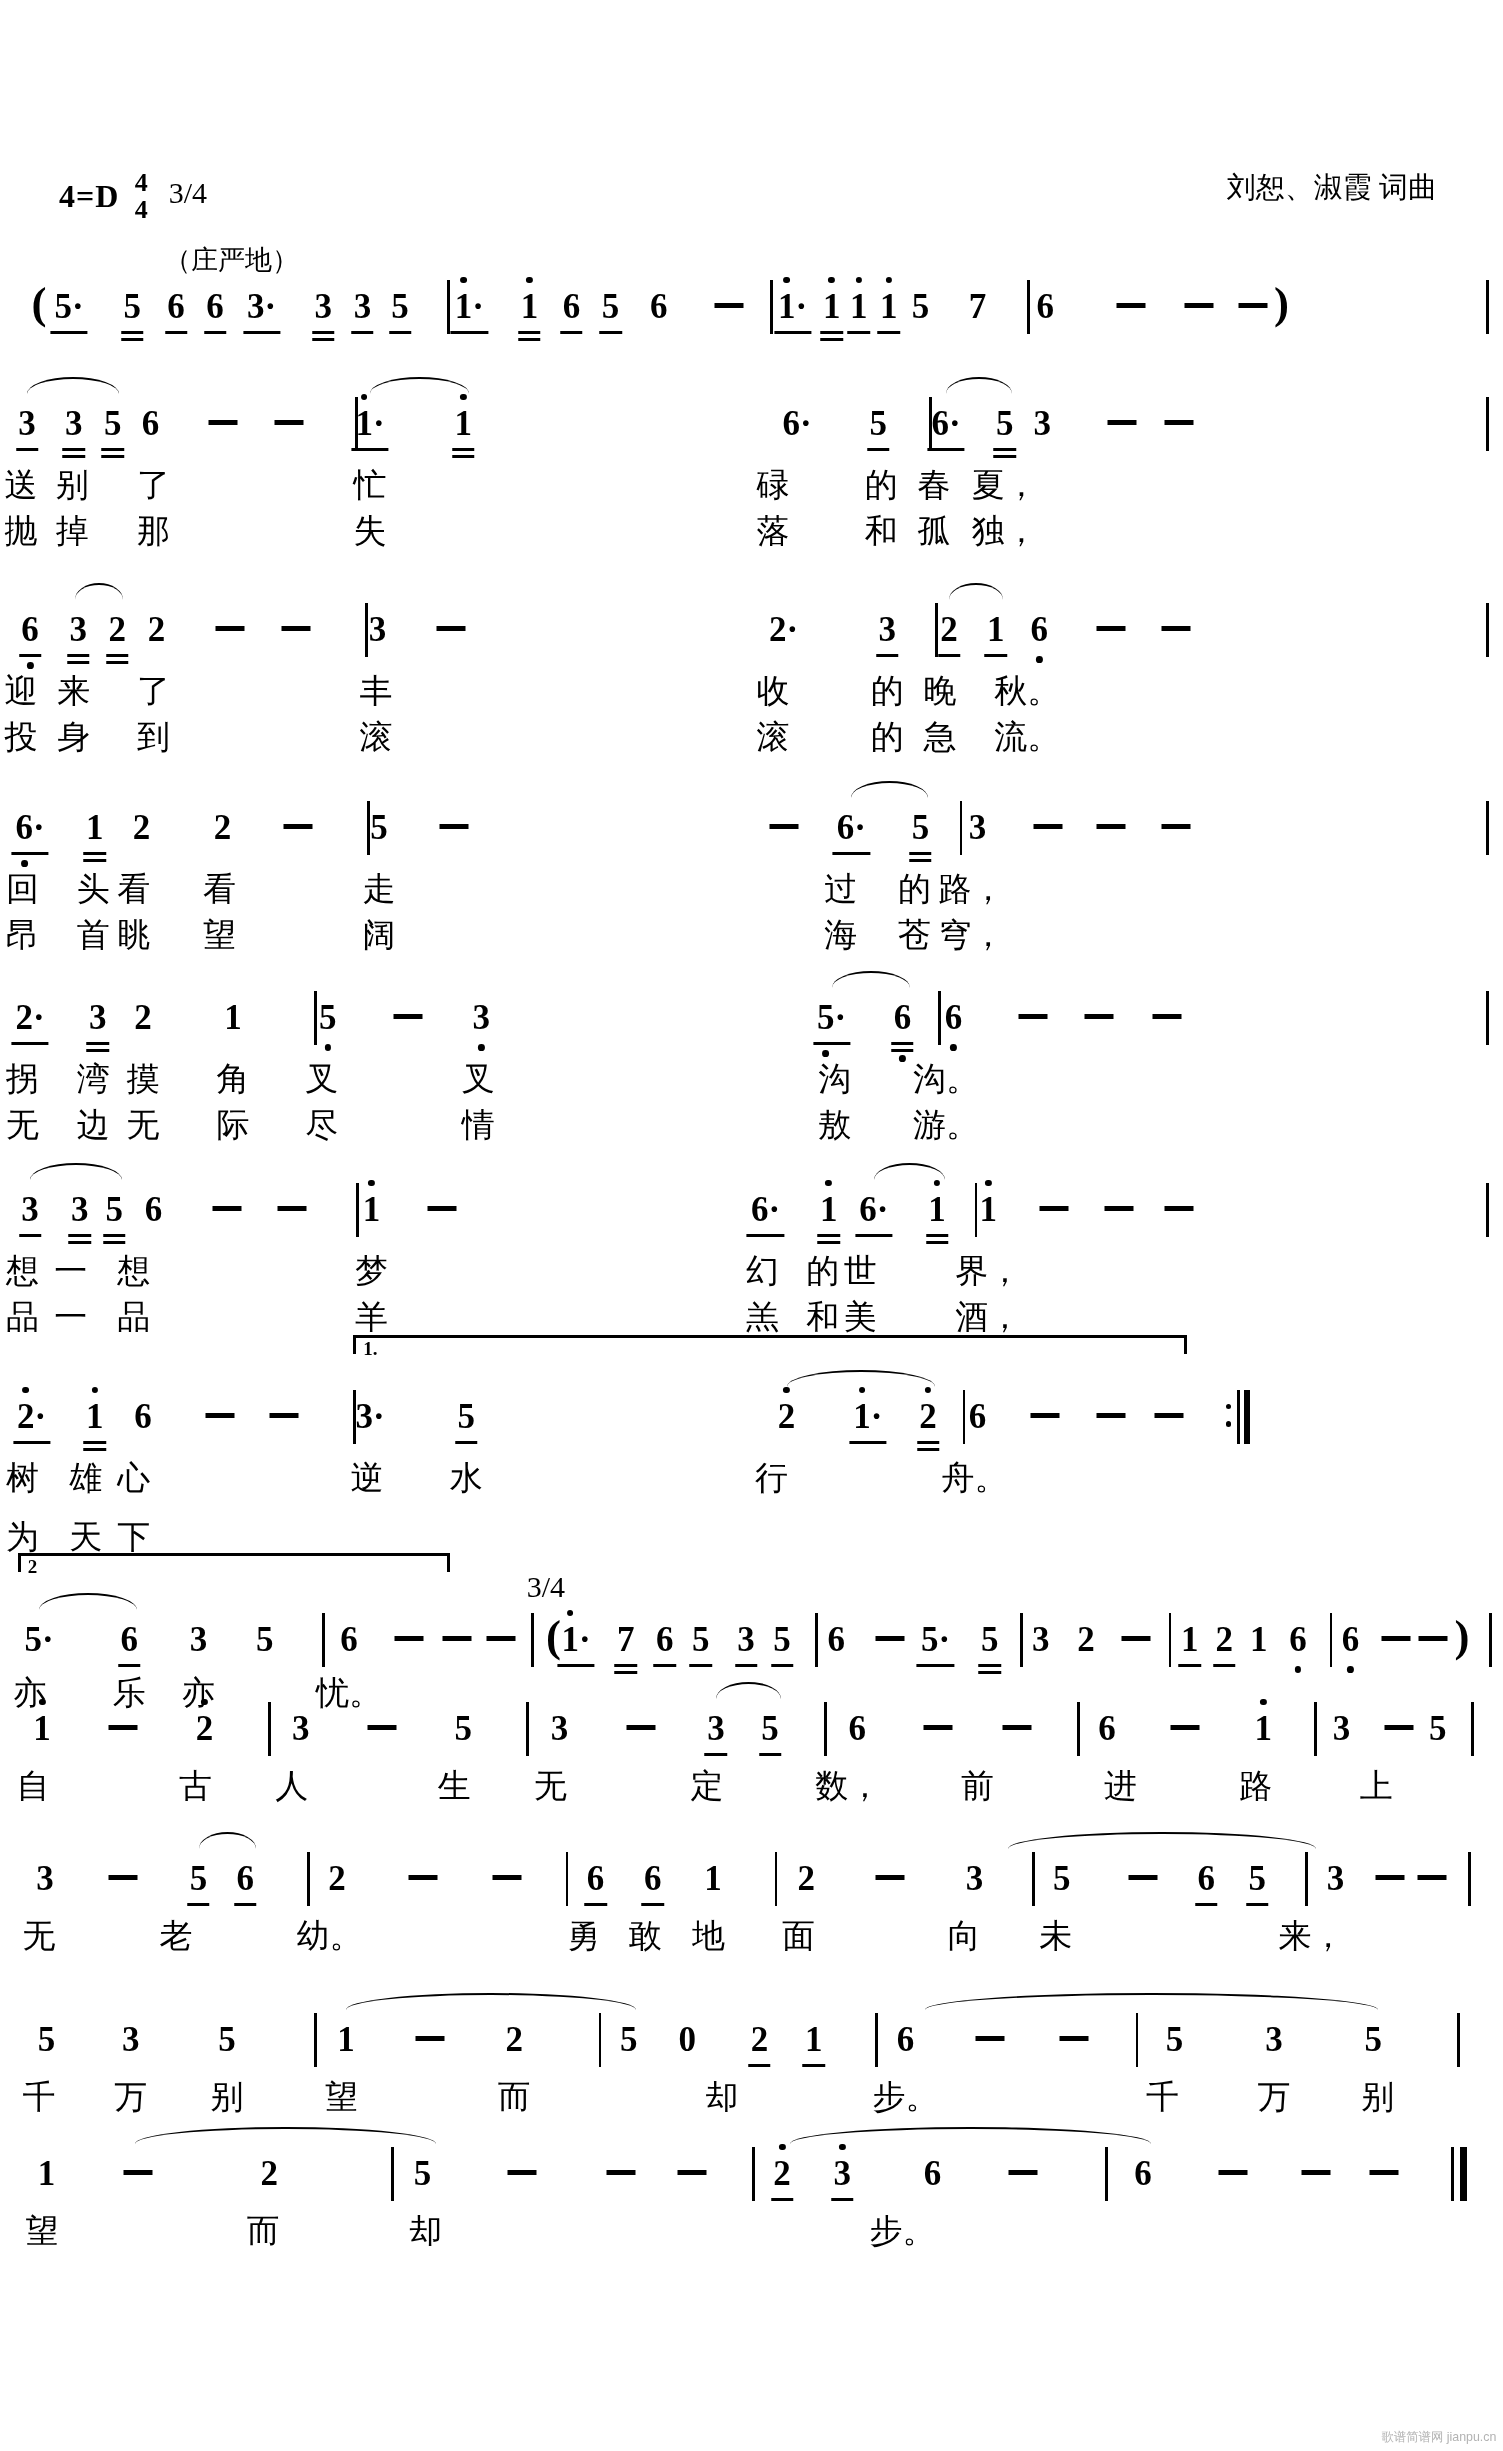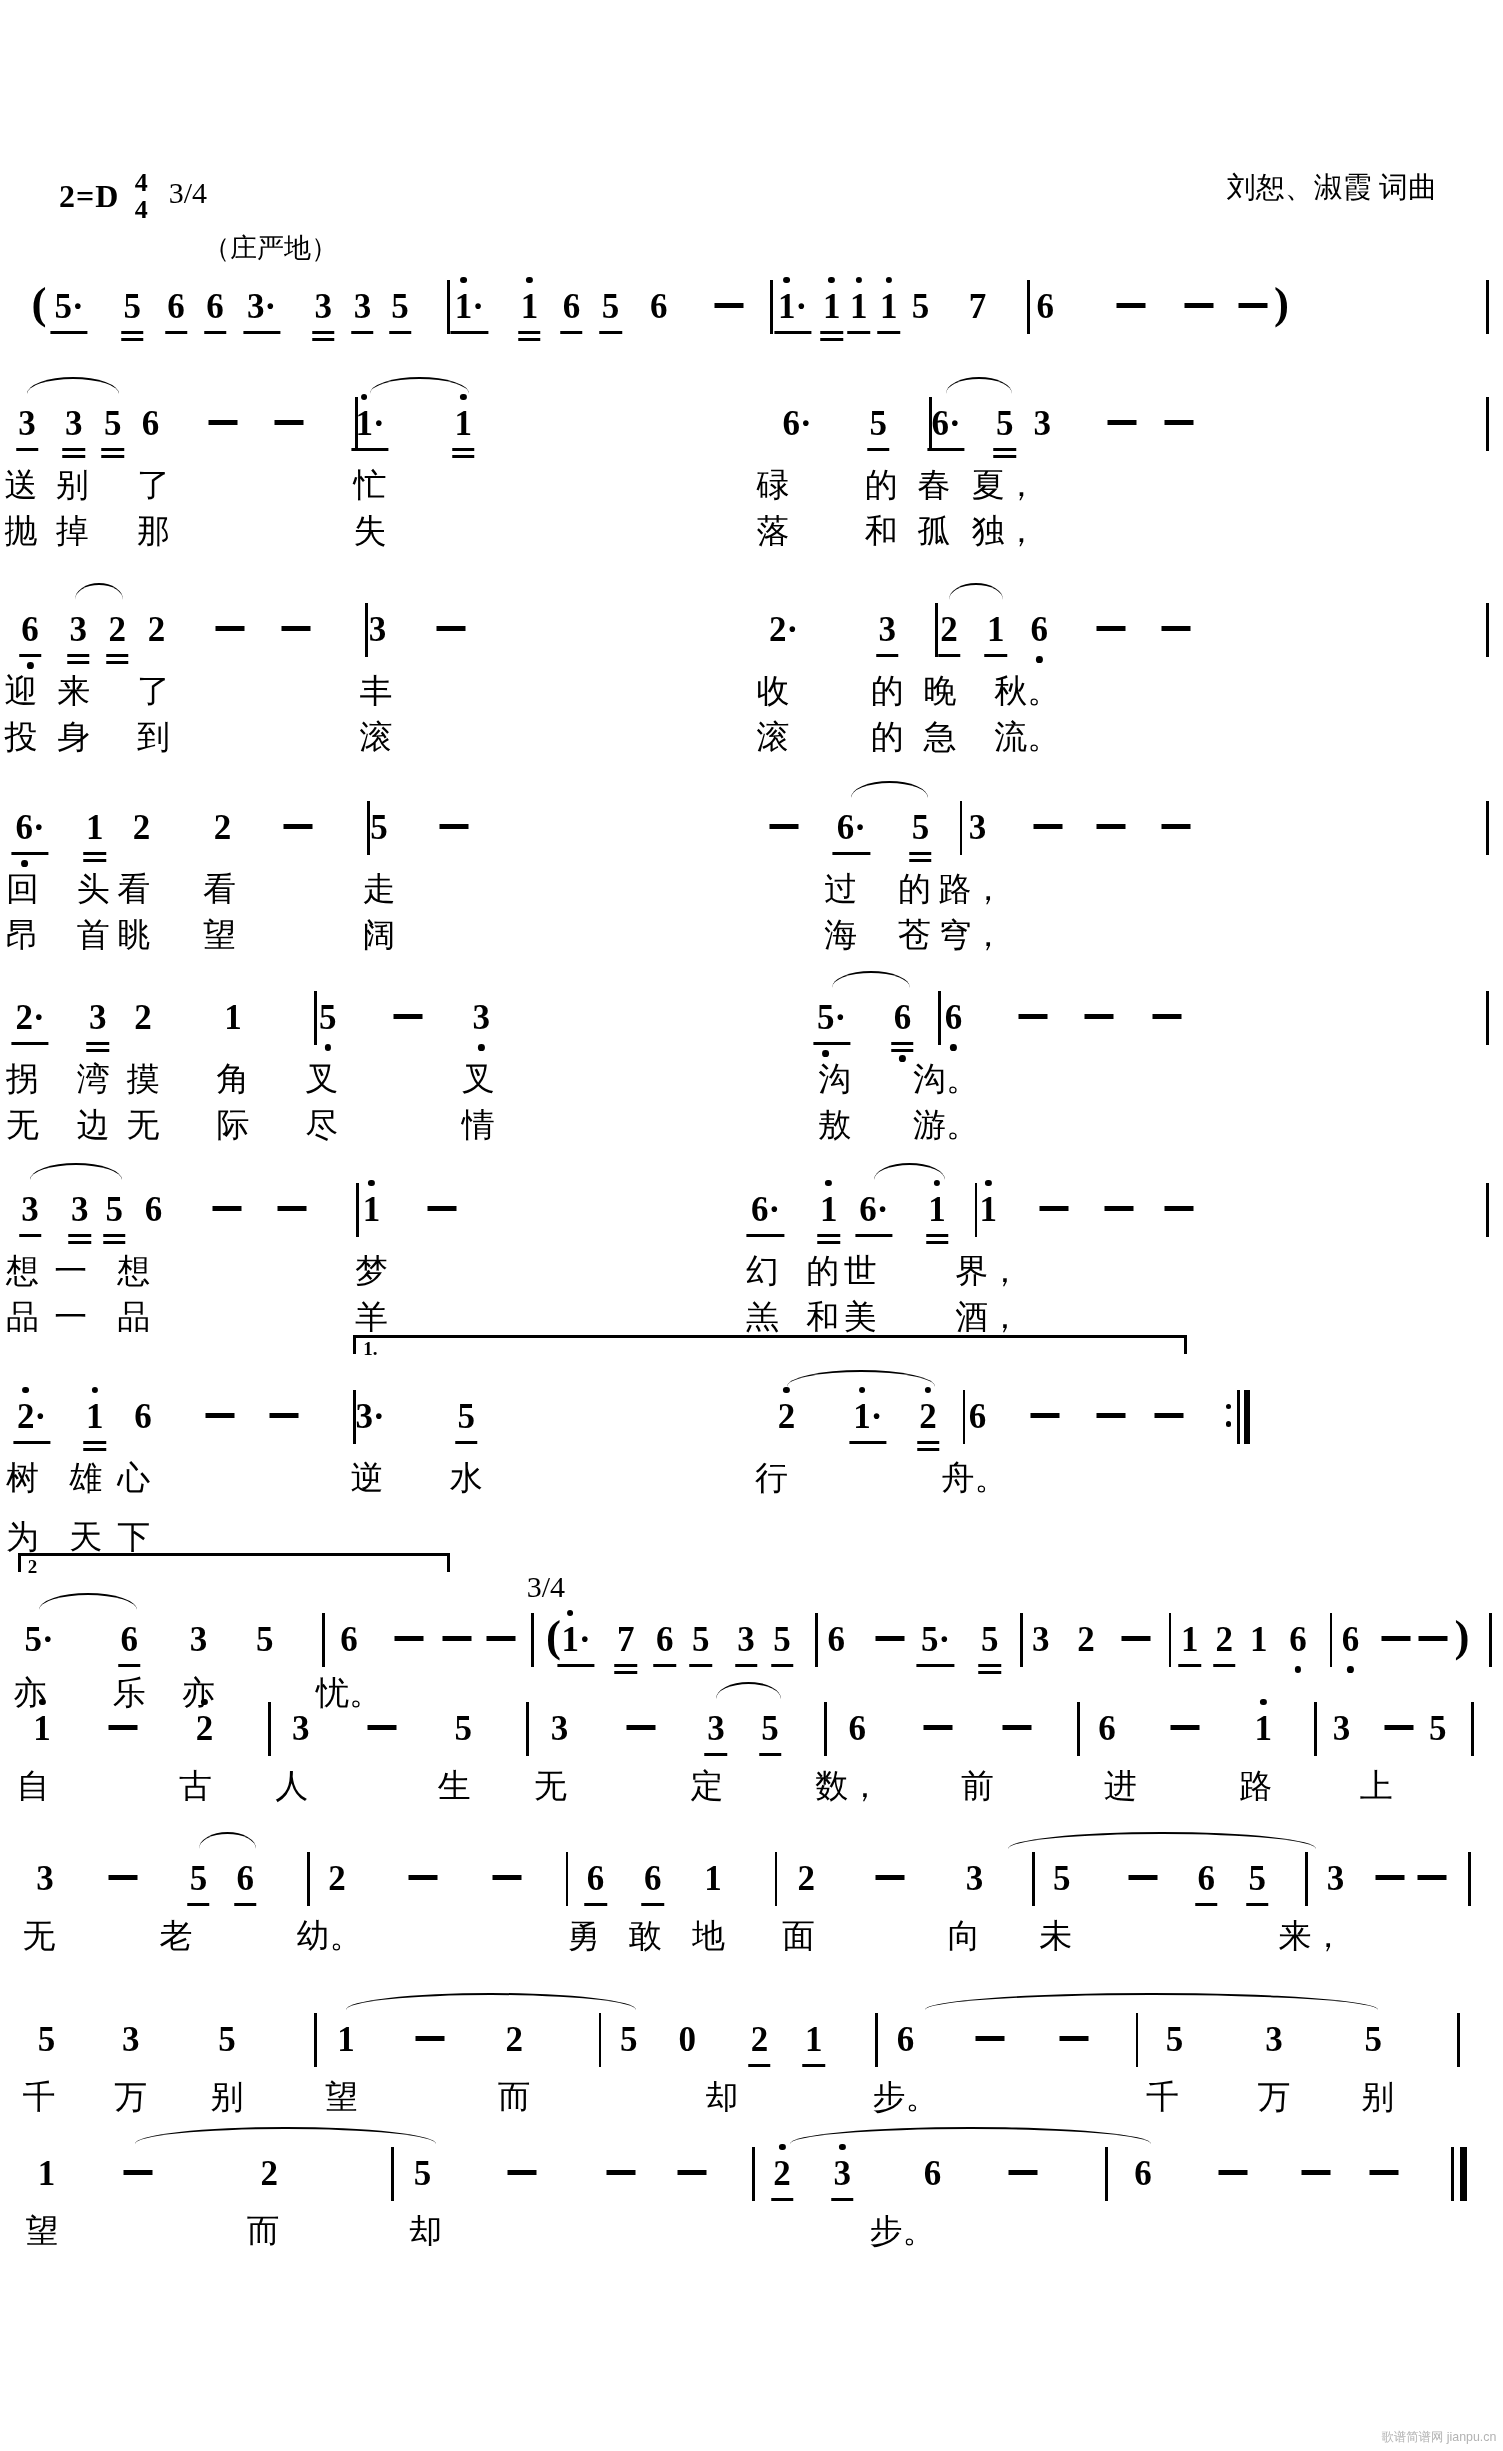--- a/index.html
+++ b/index.html
@@ -6,21 +6,21 @@
   .page{position:relative;width:1504px;height:2452px;background:#ffffff;color:#000;
         font-family:"Liberation Serif",serif;overflow:hidden;margin:0 auto;}
   .title{position:absolute;top:40px;left:0;right:0;text-align:center;
          font-size:46px;font-weight:bold;letter-spacing:3.8px;}
   .keyrow{position:absolute;left:59px;top:170px;font-size:32px;display:flex;align-items:center;}
   .keysig{font-weight:bold;letter-spacing:1px;}
   .frac{display:inline-block;text-align:center;margin-left:15.3px;font-weight:bold;
         font-size:26px;line-height:1.02;}
   .frac span{display:block;}
   .meterextra{margin-left:21px;font-size:30px;position:relative;top:-3.8px;}
-  .tempo{position:absolute;left:164px;top:230px;font-size:27px;margin-left:39px;}
+  .tempo{position:absolute;left:164px;top:242px;font-size:27px;}
   .credit{position:absolute;right:67px;top:168px;font-size:29px;}
   .watermark{position:absolute;right:7.6px;bottom:5.7px;font-size:12.4px;color:#b3b3b3;
              font-family:"Liberation Sans",sans-serif;}
   .sys{position:absolute;left:0;right:0;height:0;}
   .note{position:absolute;transform:translateX(-50%);font-size:35px;font-weight:bold;
         line-height:1;white-space:nowrap;top:0;}
   .note .d{position:absolute;width:6.7px;height:6.7px;background:#000;border-radius:50%;
            transform:translateX(-50%);}
   .note .u{position:absolute;left:-14%;right:-14%;height:3.3px;background:#000;}
   .bar{position:absolute;width:2.9px;height:54px;background:#000;top:-8.6px;}
@@ -36,21 +36,21 @@
   .lyr{position:absolute;transform:translateX(-50%);font-size:33px;line-height:1;white-space:nowrap;}
   .rep,.fin{position:absolute;height:54px;top:-8.6px;}
   .rep i,.fin i{position:absolute;top:0;bottom:0;background:#000;}
   .rep .rd{position:absolute;left:0;width:5.7px;height:5.7px;border-radius:50%;background:#000;}
 </style>
 </head>
 <body>
 
 <div class="page">
   <div class="keyrow">
-    <span class="keysig">2=D</span>
+    <span class="keysig">4=D</span>
     <span class="frac">
       <span>4</span>
       <span>4</span>
     </span>
     <span class="meterextra">3/4</span>
   </div>
   <div class="tempo">（庄严地）</div>
   <div class="credit">刘恕、淑霞 词曲</div>
   <div id="score">
       <div class="sys" style="top: 289px;">

